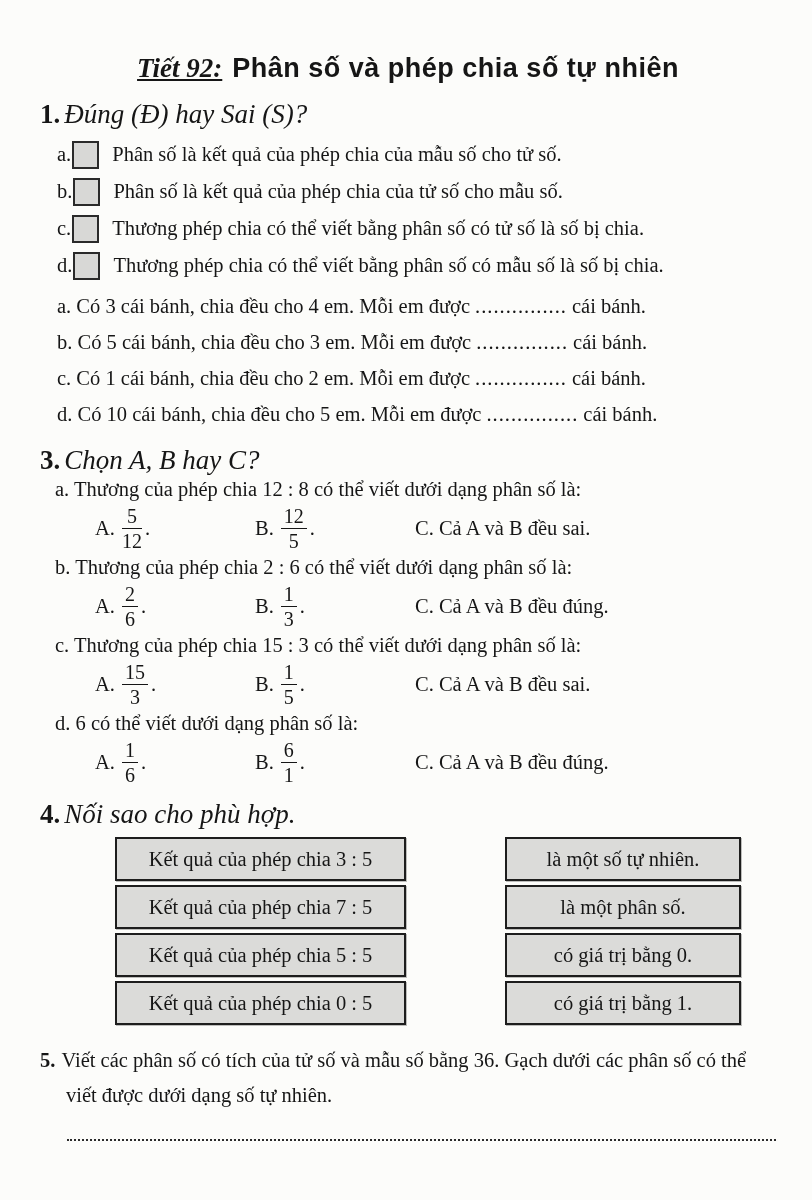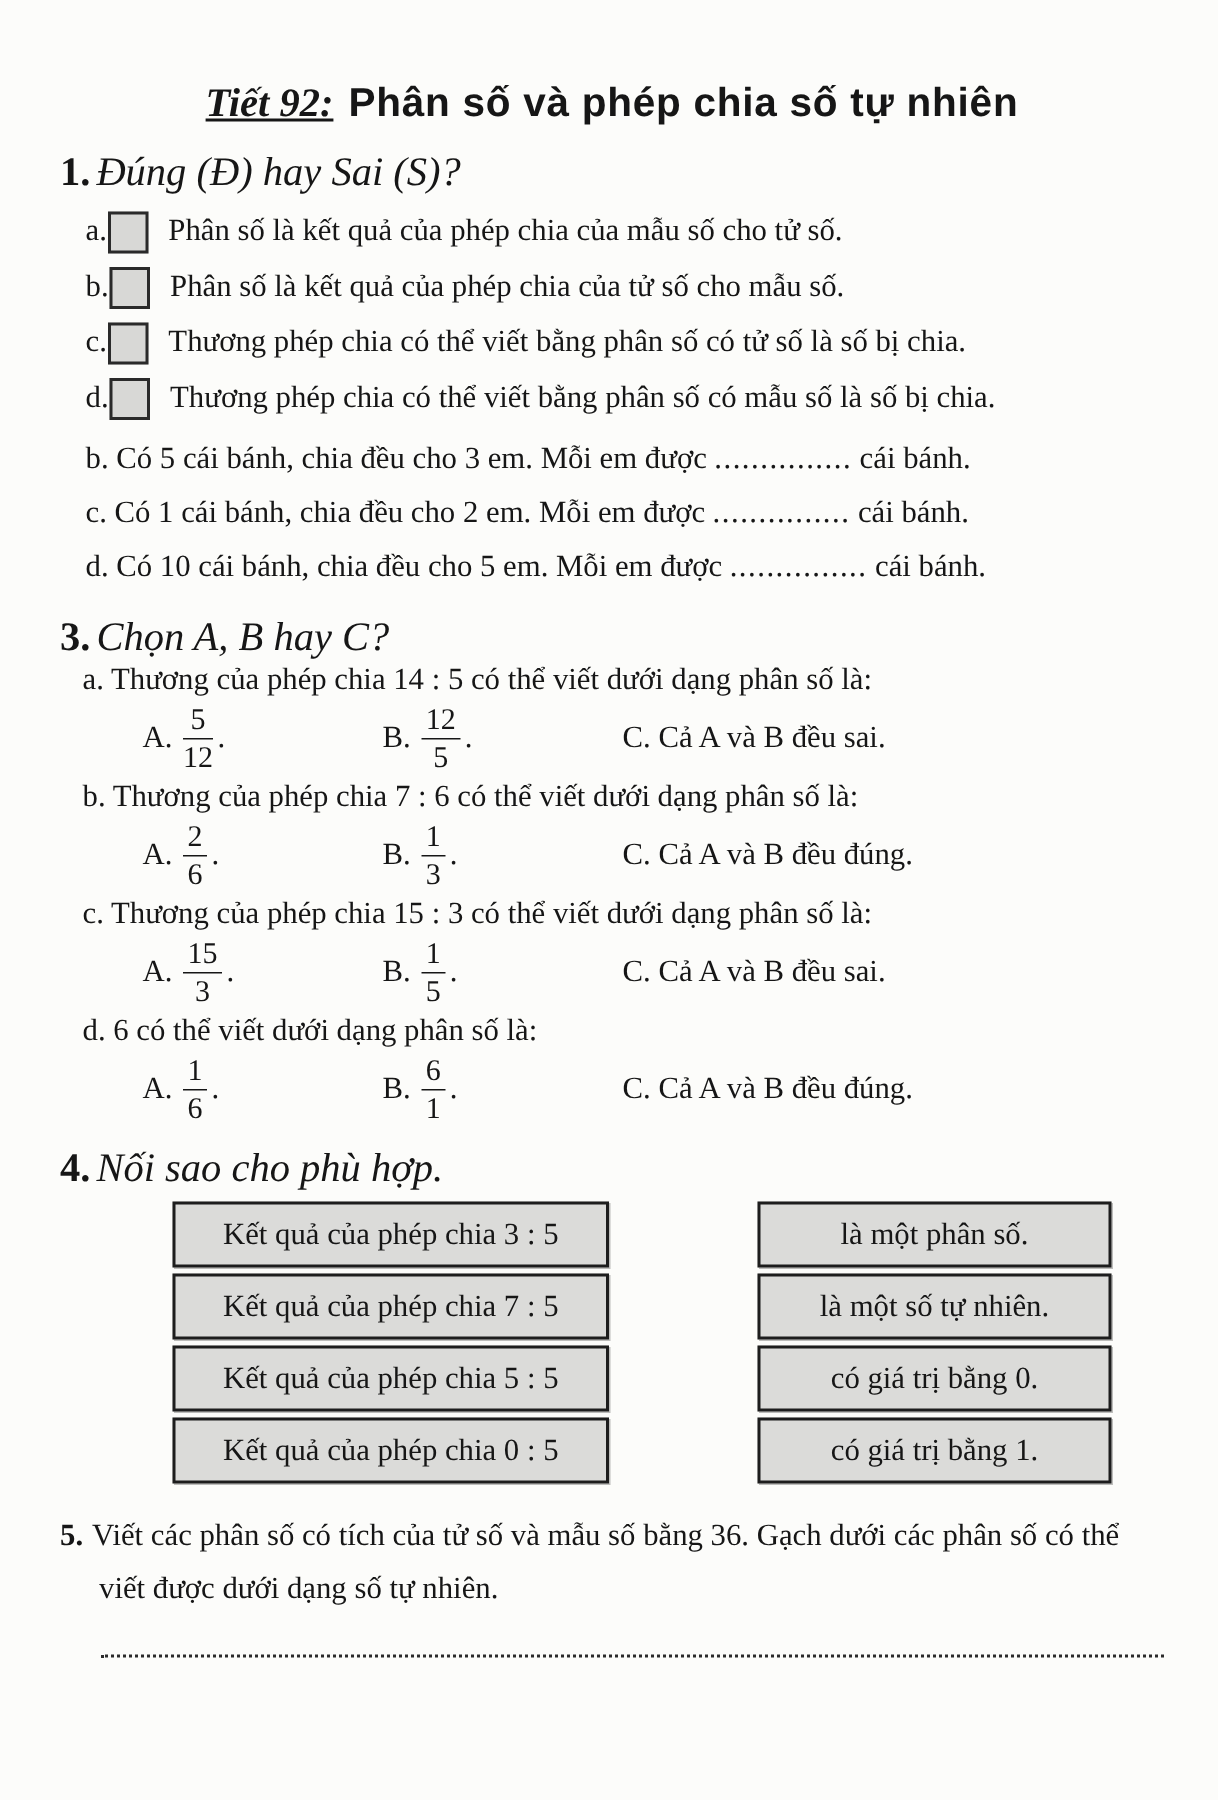--- a/index.html
+++ b/index.html
@@ -107,41 +107,45 @@
     </div>
     <div class="tf-item">
       <span class="item-label">d.</span>
       <span class="checkbox"></span>
       <span class="tf-text">Thương phép chia có thể viết bằng phân số có mẫu số là số bị chia.</span>
     </div>
   </div>
 
   <div class="fill-list">
     <div class="fill-item">
+      <span class="item-label">a.</span>
+      <span>Có 3 cái bánh, chia đều cho 4 em. Mỗi em được</span><span class="dots">...............</span><span>cái bánh.</span>
+    </div>
+    <div class="fill-item">
       <span class="item-label">b.</span>
       <span>Có 5 cái bánh, chia đều cho 3 em. Mỗi em được</span><span class="dots">...............</span><span>cái bánh.</span>
     </div>
     <div class="fill-item">
       <span class="item-label">c.</span>
       <span>Có 1 cái bánh, chia đều cho 2 em. Mỗi em được</span><span class="dots">...............</span><span>cái bánh.</span>
     </div>
     <div class="fill-item">
       <span class="item-label">d.</span>
       <span>Có 10 cái bánh, chia đều cho 5 em. Mỗi em được</span><span class="dots">...............</span><span>cái bánh.</span>
     </div>
   </div>
 
   <div class="q-header">
     <span class="q-num">3.</span><span class="q-prompt">Chọn A, B hay C?</span>
   </div>
 
   <div class="mc-part">
     <div class="mc-prompt">
       <span class="item-label">a.</span>
-      <span>Thương của phép chia 14 : 5 có thể viết dưới dạng phân số là:</span>
+      <span>Thương của phép chia 12 : 8 có thể viết dưới dạng phân số là:</span>
     </div>
     <div class="mc-options">
       <div class="opt opt-a">
         <span>A.</span>
         <span class="frac">
             <span class="num">5</span>
             <span class="den">12</span>
           </span>
         <span>.</span>
       </div>
@@ -155,21 +159,21 @@
       </div>
       <div class="opt opt-c">
         <span>C.</span>&nbsp;<span>Cả A và B đều sai.</span>
       </div>
     </div>
   </div>
 
   <div class="mc-part">
     <div class="mc-prompt">
       <span class="item-label">b.</span>
-      <span>Thương của phép chia 7 : 6 có thể viết dưới dạng phân số là:</span>
+      <span>Thương của phép chia 2 : 6 có thể viết dưới dạng phân số là:</span>
     </div>
     <div class="mc-options">
       <div class="opt opt-a">
         <span>A.</span>
         <span class="frac">
             <span class="num">2</span>
             <span class="den">6</span>
           </span>
         <span>.</span>
       </div>
@@ -247,22 +251,22 @@
     <span class="q-num">4.</span><span class="q-prompt">Nối sao cho phù hợp.</span>
   </div>
   <div class="match-grid">
     <div class="match-col left">
       <div class="match-box">Kết quả của phép chia 3 : 5</div>
       <div class="match-box">Kết quả của phép chia 7 : 5</div>
       <div class="match-box">Kết quả của phép chia 5 : 5</div>
       <div class="match-box">Kết quả của phép chia 0 : 5</div>
     </div>
     <div class="match-col right">
+      <div class="match-box">là một số tự nhiên.</div>
       <div class="match-box">là một phân số.</div>
-      <div class="match-box">là một số tự nhiên.</div>
       <div class="match-box">có giá trị bằng 0.</div>
       <div class="match-box">có giá trị bằng 1.</div>
     </div>
   </div>
 
   <div class="q5">
     <span class="q-num">5.</span><span>Viết các phân số có tích của tử số và mẫu số bằng 36. Gạch dưới các phân số có thể viết được dưới dạng số tự nhiên.</span>
   </div>
   <div class="answer-line"></div>
 

